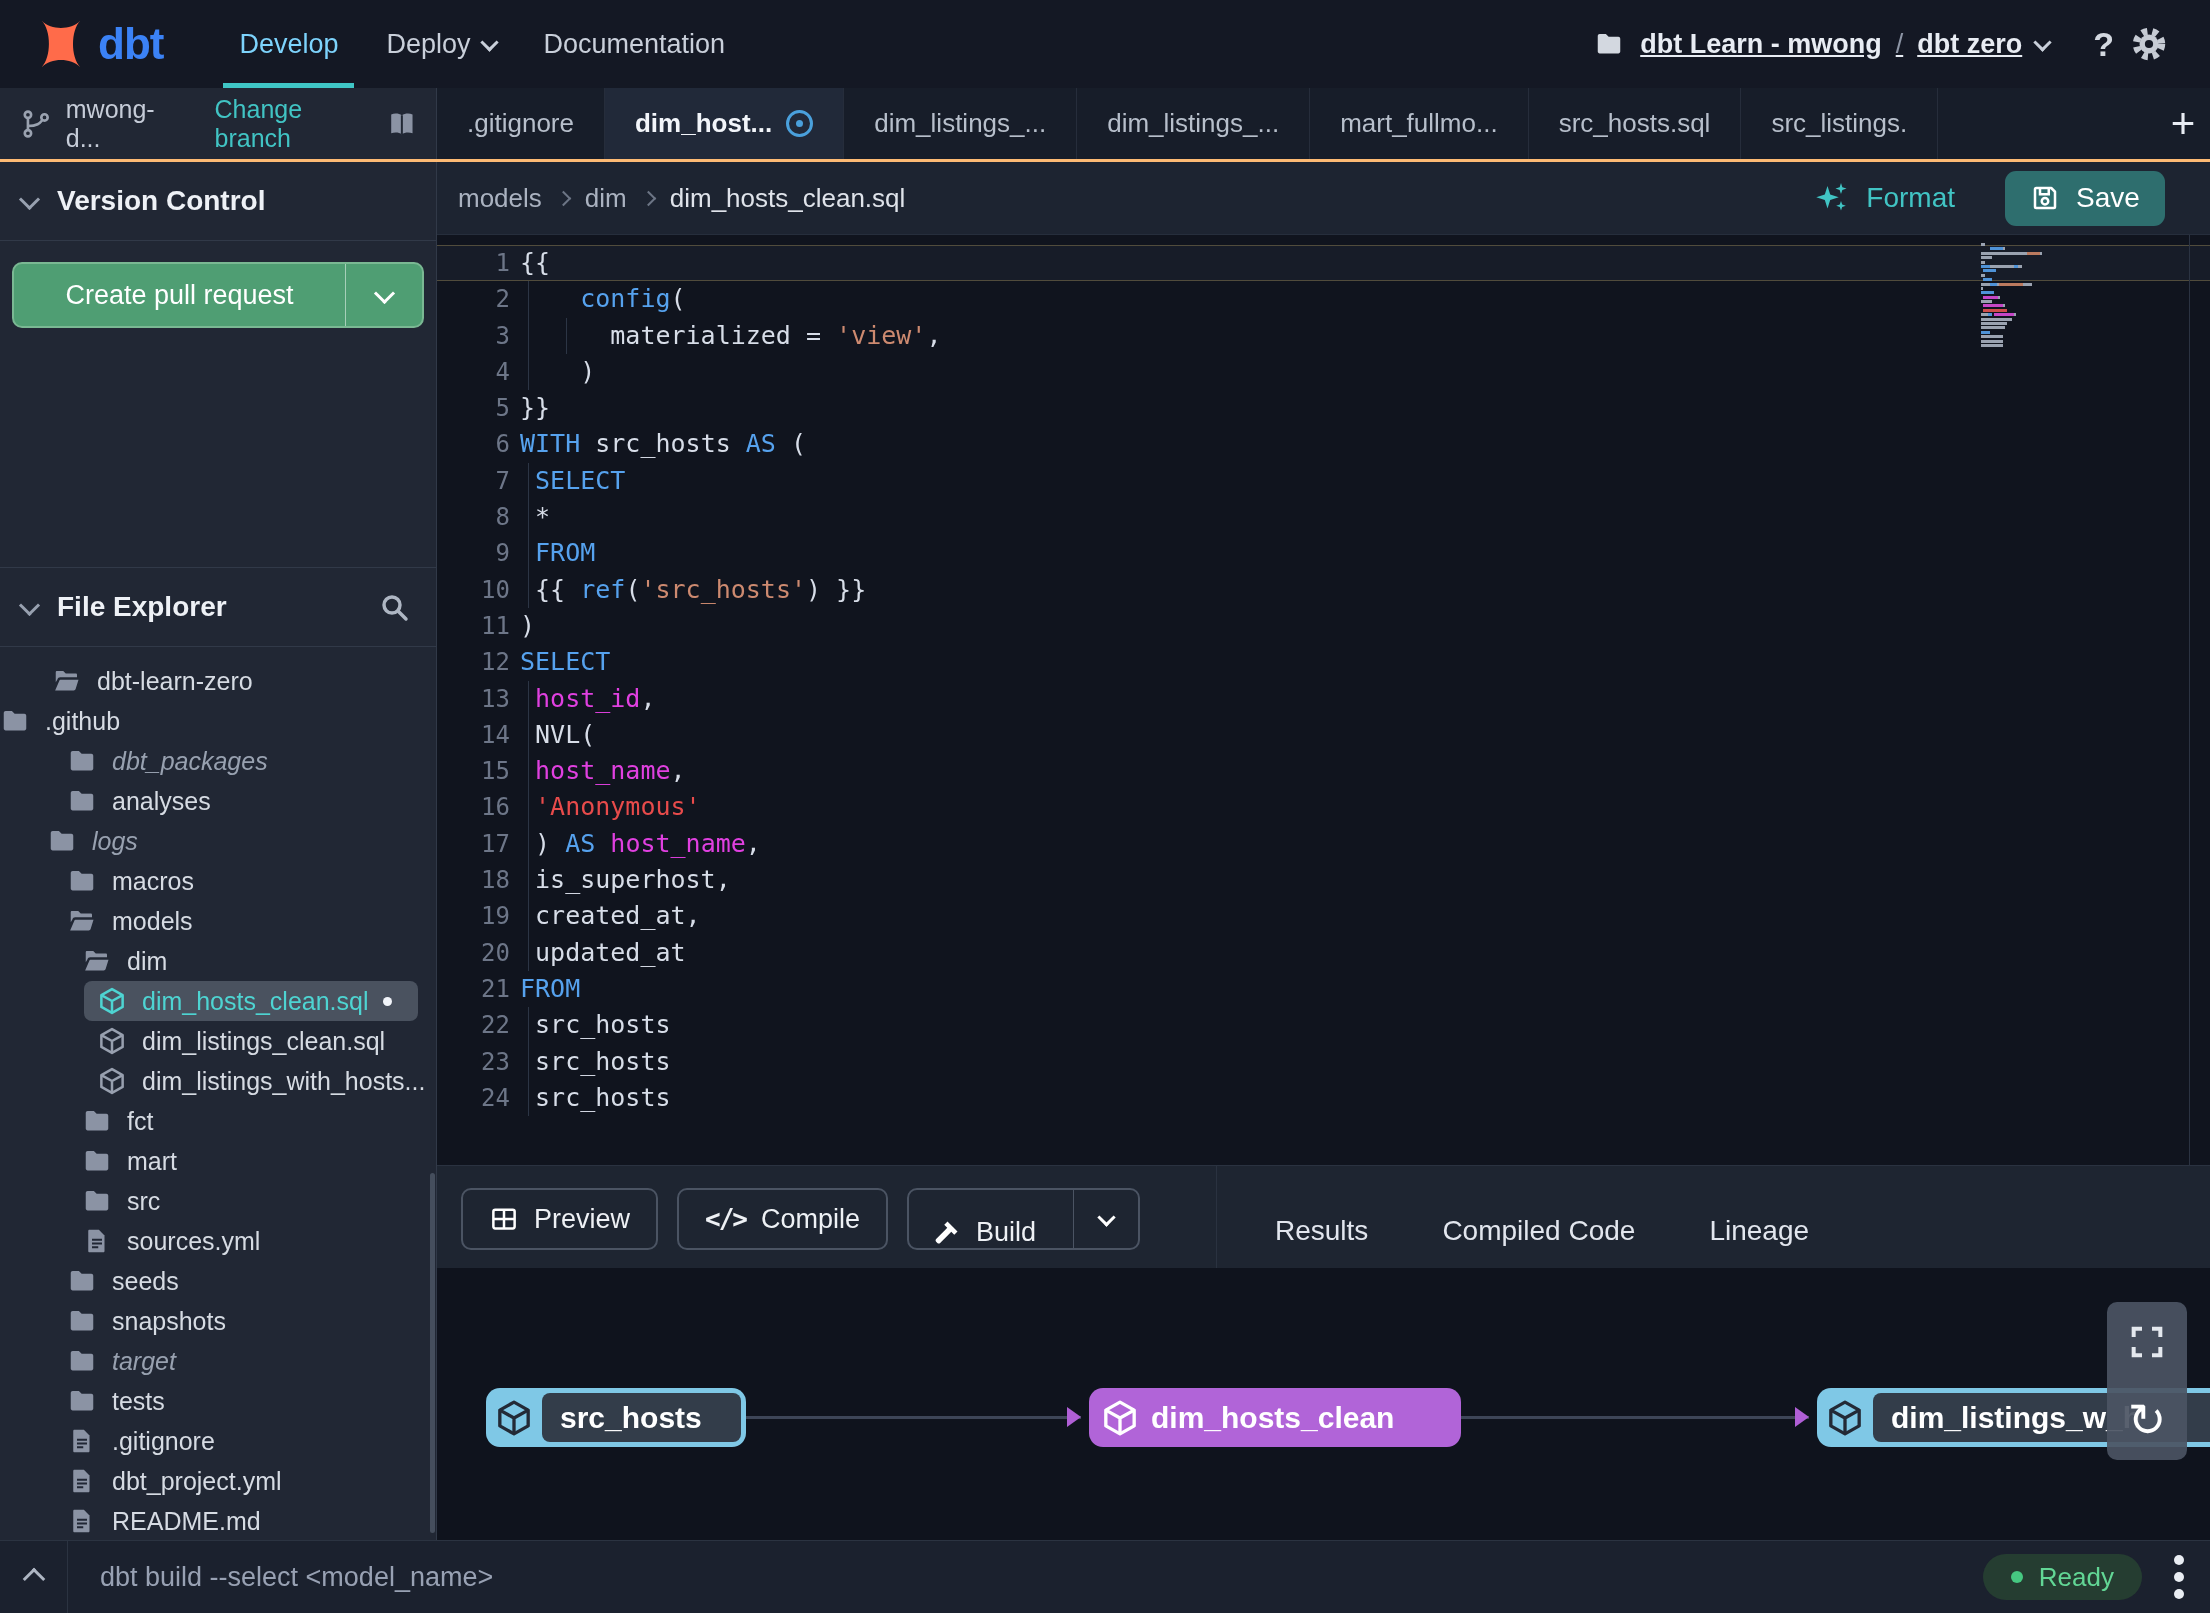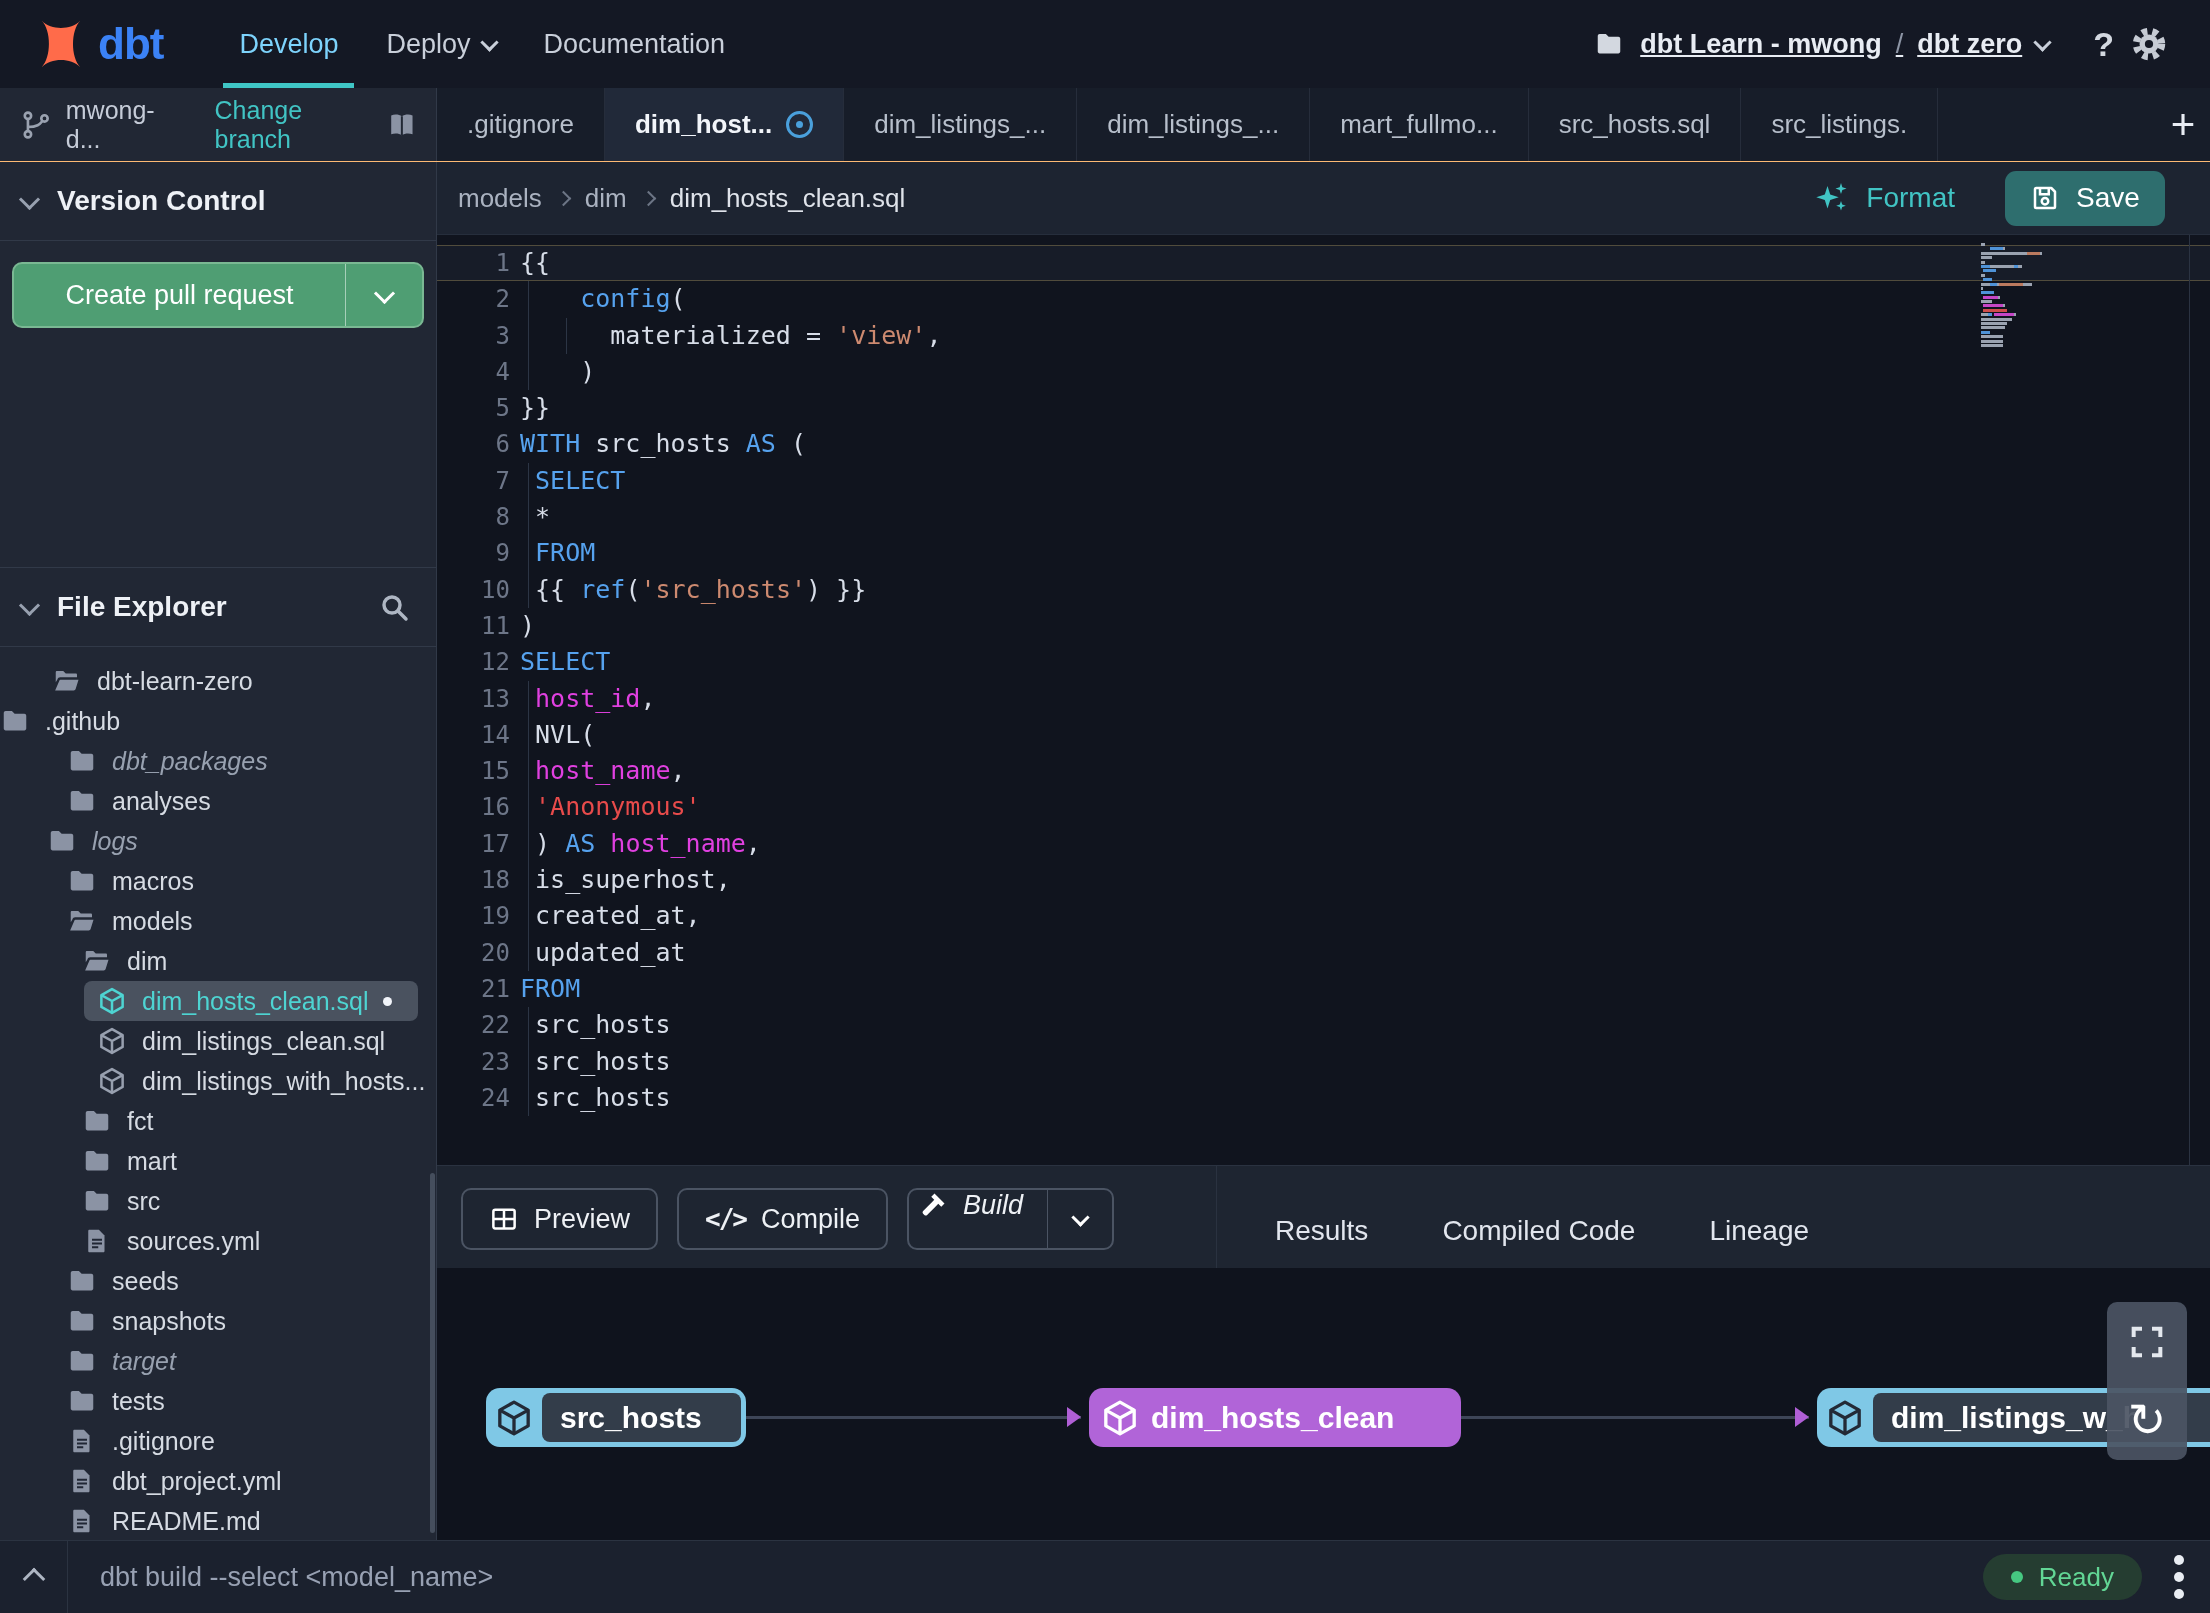--- a/index.html
+++ b/index.html
@@ -18,21 +18,21 @@
   .nav-item.active::after{content:'';position:absolute;left:8px;right:8px;bottom:0;height:5px;background:#3fc6c6;}
   .nav-right{margin-left:auto;display:flex;align-items:center;gap:16px;padding-right:42px;}
   .proj{display:flex;align-items:center;gap:14px;font-size:27px;color:#e8ecf3;font-weight:bold;text-decoration:underline;}
   .proj .sep{color:#8d95a5;font-weight:normal;}
   .help-glyph{font-size:34px;font-weight:bold;color:#d3d8e0;margin-left:28px;}
   .cv{display:inline-block;width:10px;height:10px;border-right:3px solid currentColor;border-bottom:3px solid currentColor;
       transform:rotate(45deg);margin-top:-4px;}
   .cv.up{transform:rotate(-135deg);margin-top:4px;}
 
   
-  #tabrow{position:absolute;left:0;top:88px;width:2210px;height:74px;display:flex;background:#171d29;border-bottom:1px solid #fdba74;box-sizing:border-box;}
+  #tabrow{position:absolute;left:0;top:88px;width:2210px;height:74px;display:flex;background:#171d29;border-bottom:3px solid #fdba74;box-sizing:border-box;}
   #branchbar{width:437px;flex:none;background:#212734;border-right:1px solid #313948;display:flex;align-items:center;padding:0 16px 0 20px;box-sizing:border-box;}
   .branch-name{font-size:25px;color:#c6ccd8;margin-left:14px;}
   .change-branch{font-size:25px;color:#41c4c4;margin-left:26px;}
   #branchbar .book{margin-left:auto;}
   #tabs{flex:1;display:flex;overflow:hidden;}
   .etab{display:flex;align-items:center;justify-content:center;gap:14px;padding:0 30px;border-right:1px solid #262d3b;
         font-size:26px;color:#b7bfcb;white-space:nowrap;}
   .etab.active{background:#212939;color:#f2f5fa;font-weight:bold;}
   .tab-dirty{position:relative;width:21px;height:21px;border:3px solid #4aa0dc;border-radius:50%;flex:none;}
   .tab-dirty::after{content:'';position:absolute;left:50%;top:50%;width:7px;height:7px;margin:-3.5px 0 0 -3.5px;border-radius:50%;background:#4aa0dc;}
@@ -87,21 +87,21 @@
   .mm-sp{background:transparent !important;}
   #ed-scroll{position:absolute;right:20px;top:0;bottom:0;width:1px;background:#2b3342;}
 
   
   #toolbar{position:absolute;left:0;top:1003px;right:0;height:130px;background:#1e2531;border-top:1px solid #2a3240;box-sizing:border-box;}
   .tb-buttons{position:absolute;left:24px;top:22px;display:flex;gap:19px;}
   .tbtn{display:flex;align-items:center;gap:15px;height:62px;padding:0 26px;border:2px solid #4b5463;border-radius:10px;
         box-sizing:border-box;font-size:27px;color:#eef1f5;}
   .tbtn .svgi{color:#fff;}
   .tbtn.split{padding:0;}
-  .tbtn.split .tb-main{display:flex;align-items:flex-start;gap:15px;padding:0 9px;height:100%;font-style:italic;}
+  .tbtn.split .tb-main{display:flex;align-items:flex-end;gap:15px;padding:0 22px;height:100%;}
   .tbtn.split .tb-caret{display:flex;align-items:center;justify-content:center;width:64px;height:100%;border-left:1px solid #4b5463;color:#fff;}
   .tb-sep{position:absolute;left:779px;top:0;bottom:0;width:1px;background:#2a3240;}
   .panel-tabs{position:absolute;left:812px;top:0;height:100%;display:flex;align-items:center;gap:22px;}
   .ptab{position:relative;height:100%;display:flex;align-items:center;padding:0 26px;font-size:28px;color:#e2e6ee;}
   .ptab.active::after{content:'';position:absolute;left:0;right:0;bottom:0;height:5px;background:#aeb6c6;}
   .compile-glyph{font-family:"DejaVu Sans Mono",monospace;font-weight:bold;font-size:26px;letter-spacing:-2px;}
 
   
   #lineage{position:absolute;left:0;top:1106px;right:0;height:272px;background:#0f131d;overflow:hidden;}
   .edge{position:absolute;top:148px;height:3px;background:#3d4557;}

